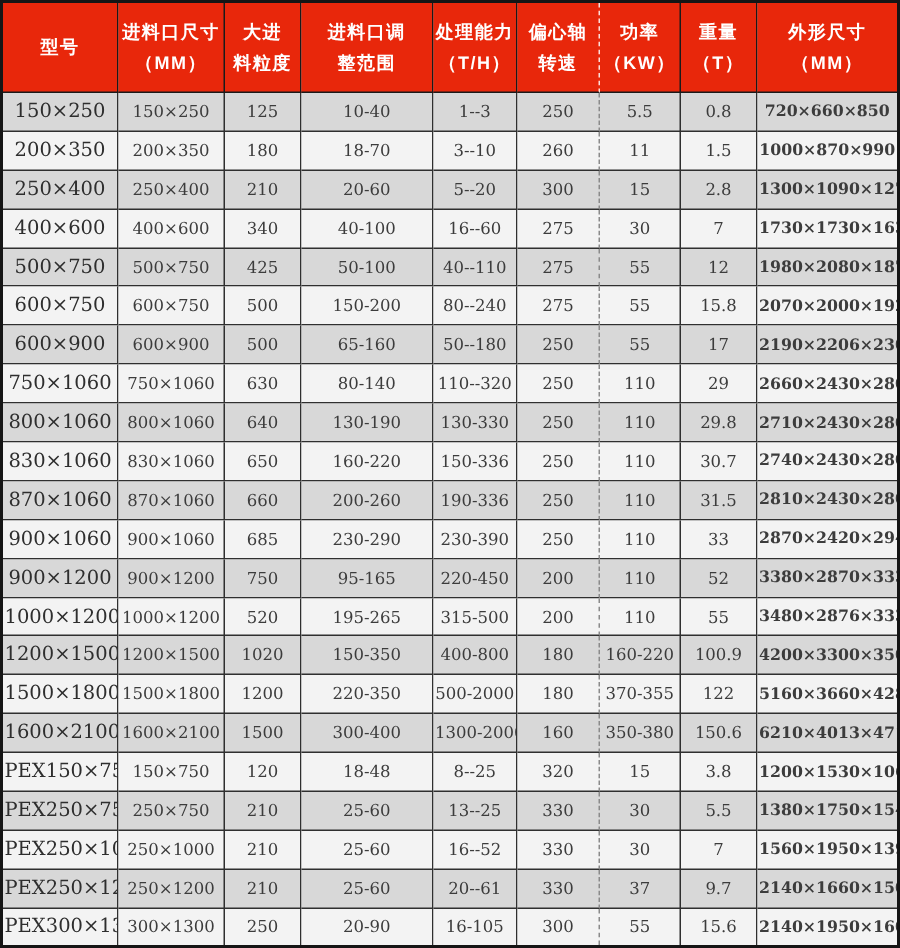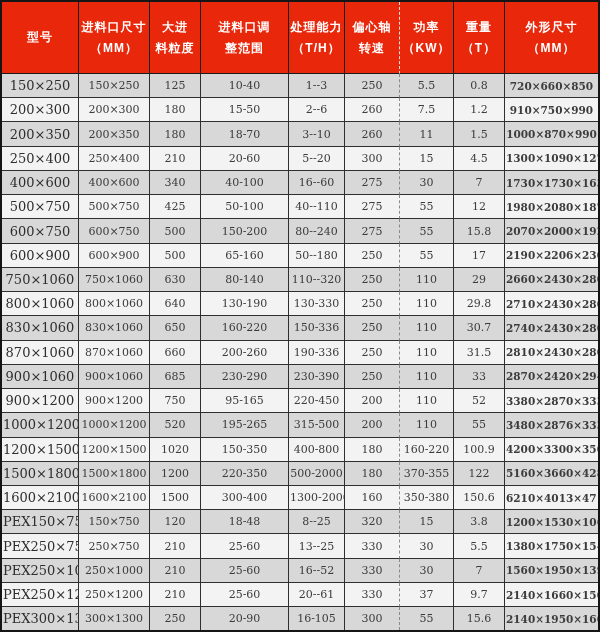--- a/index.html
+++ b/index.html
@@ -26,21 +26,21 @@
   }
   th, td {
     box-sizing: border-box;
     padding: 0 1px;
     text-align: center;
     vertical-align: middle;
     overflow: hidden;
     white-space: nowrap;
   }
   
-  thead tr { height: 72px; }
+  thead tr { height: 60px; }
   th {
     background: #e8270b;
     color: #ffffff;
     font-weight: bold;
     font-size: 12px;
     border-right: 1px solid #1a1a1a;
     border-bottom: 1px solid #1a1a1a;
     font-family: "Liberation Sans", sans-serif;
     letter-spacing: 1px;
   }
@@ -128,50 +128,39 @@
           <td>150×250</td>
           <td>125</td>
           <td>10-40</td>
           <td>1--3</td>
           <td class="dashed-right">250</td>
           <td>5.5</td>
           <td>0.8</td>
           <td class="col-dims">720×660×850</td>
         </tr>
         <tr>
-          <td class="col-model">200×300</td>
-          <td>200×300</td>
-          <td>180</td>
-          <td>15-50</td>
-          <td>2--6</td>
-          <td class="dashed-right">260</td>
-          <td>7.5</td>
-          <td>1.2</td>
-          <td class="col-dims">910×750×990</td>
-        </tr>
-        <tr>
           <td class="col-model">200×350</td>
           <td>200×350</td>
           <td>180</td>
           <td>18-70</td>
           <td>3--10</td>
           <td class="dashed-right">260</td>
           <td>11</td>
           <td>1.5</td>
           <td class="col-dims">1000×870×990</td>
         </tr>
         <tr>
           <td class="col-model">250×400</td>
           <td>250×400</td>
           <td>210</td>
           <td>20-60</td>
           <td>5--20</td>
           <td class="dashed-right">300</td>
           <td>15</td>
-          <td>4.5</td>
+          <td>2.8</td>
           <td class="col-dims">1300×1090×1270</td>
         </tr>
         <tr>
           <td class="col-model">400×600</td>
           <td>400×600</td>
           <td>340</td>
           <td>40-100</td>
           <td>16--60</td>
           <td class="dashed-right">275</td>
           <td>30</td>

